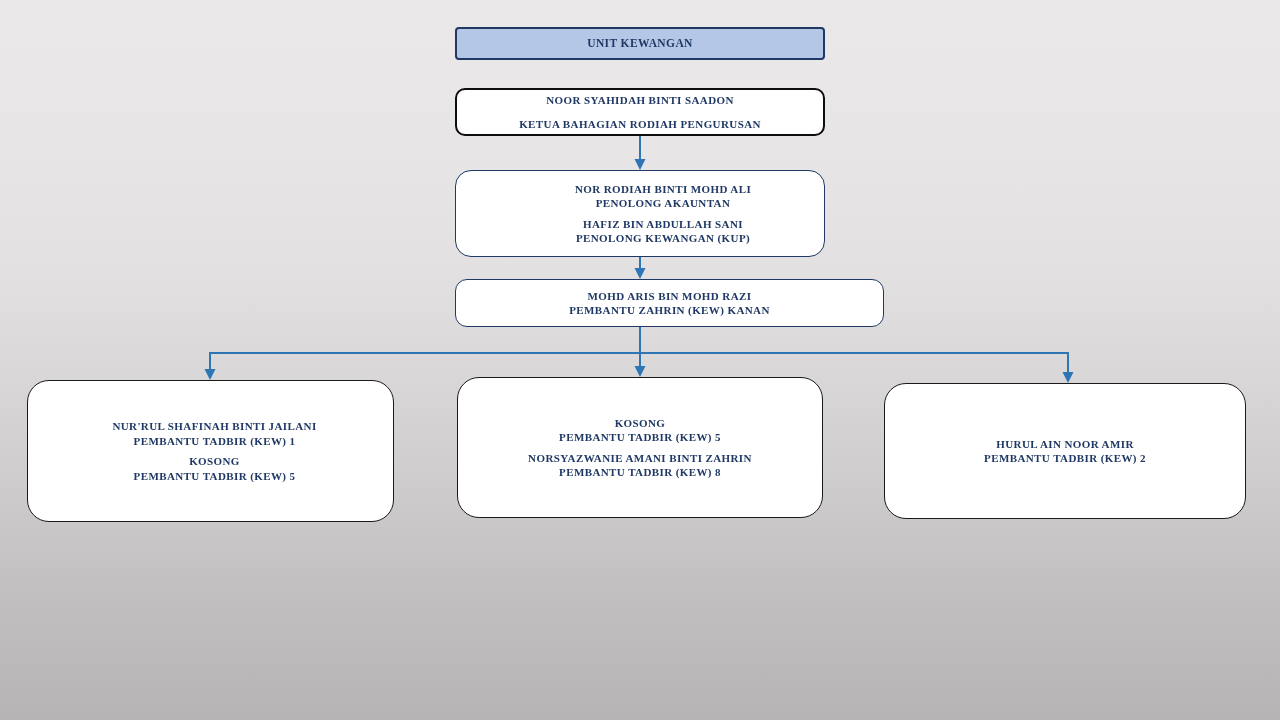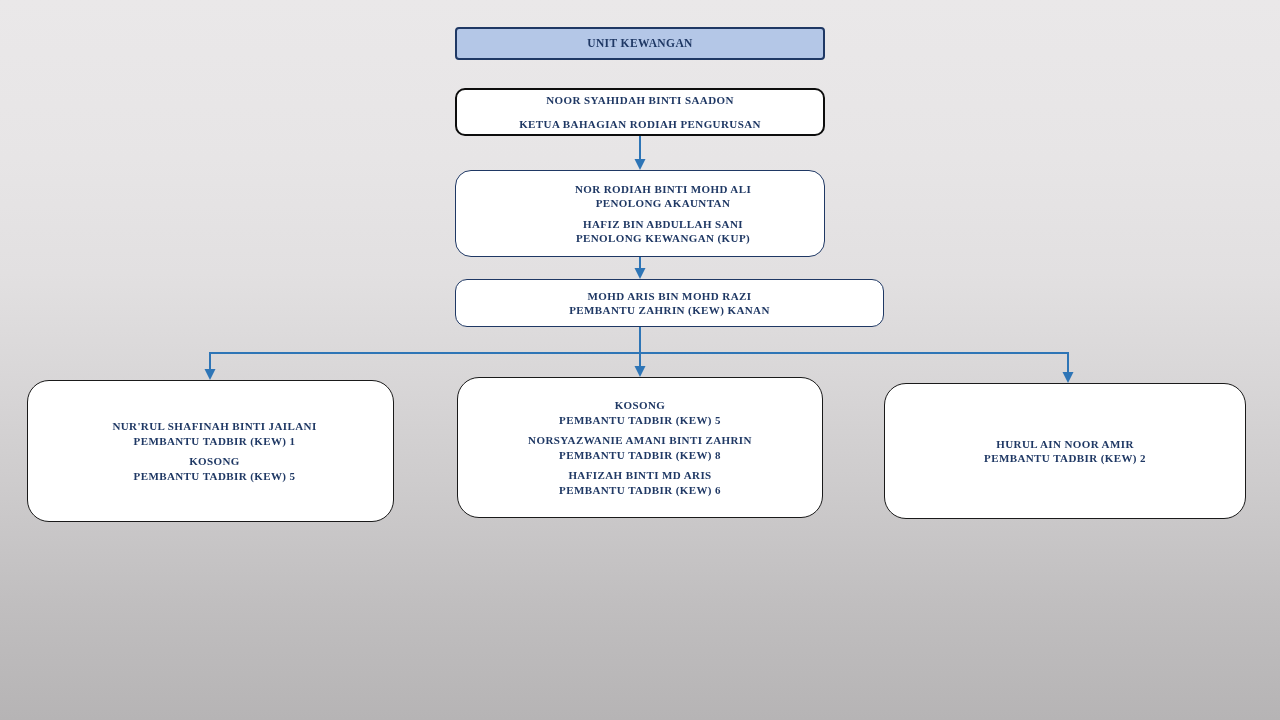--- a/index.html
+++ b/index.html
@@ -133,24 +133,20 @@
 
   <div class="node group-box group-box-2">
     <div class="entry">
       <div>KOSONG</div>
       <div>PEMBANTU TADBIR (KEW) 5</div>
     </div>
     <div class="entry">
       <div>NORSYAZWANIE AMANI BINTI ZAHRIN</div>
       <div>PEMBANTU TADBIR (KEW) 8</div>
     </div>
-    <div class="entry">
-      <div>HAFIZAH BINTI MD ARIS</div>
-      <div>PEMBANTU TADBIR (KEW) 6</div>
-    </div>
   </div>
 
   <div class="node group-box group-box-3">
     <div class="entry">
       <div>HURUL AIN NOOR AMIR</div>
       <div>PEMBANTU TADBIR (KEW) 2</div>
     </div>
   </div>
 
 </div>

